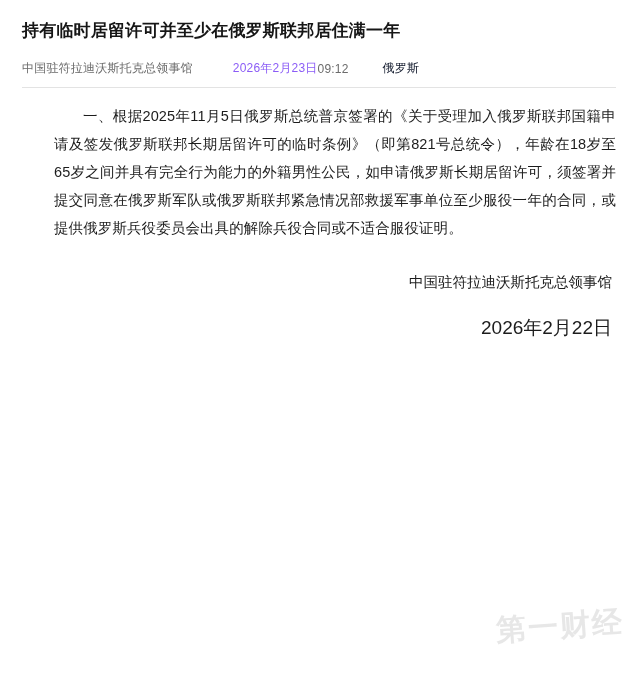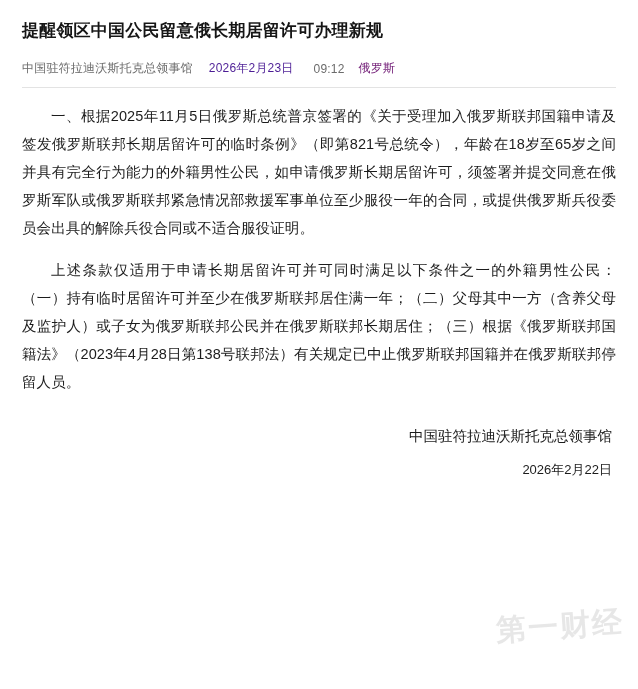--- a/index.html
+++ b/index.html
@@ -36,71 +36,72 @@
     font-size: 12px;
     color: #6b6b6b;
     margin-top: 16px;
     margin-bottom: 2px;
     letter-spacing: 0.2px;
   }
   .meta-source {
     color: #6b6b6b;
   }
   .meta-date {
-    margin-left: 16px;
-    color: #4c1d95;
+    margin-left: 40px;
+    color: #8b5cf6;
   }
   .meta-time {
-    margin-left: 20px;
+    margin-left: 0;
     color: #6b6b6b;
   }
   .meta-region {
-    margin-left: 14px;
-    color: #701a75;
+    margin-left: 34px;
+    color: #0f172a;
   }
   .divider {
     border: none;
     border-top: 1px solid #e3e3e3;
     margin: 10px 0 0 0;
   }
   .body-content {
     margin-top: 14px;
   }
   .para {
     font-size: 14.5px;
     line-height: 28px;
     color: #1c1c1c;
     text-align: justify;
     text-justify: inter-ideograph;
     margin: 0 0 14px 0;
     letter-spacing: 0.1px;
   }
   .para.indent {
     text-indent: 2em;
+    margin-left: 32px;
   }
   .para.no-indent {
     text-indent: 0;
   }
   .para.tight {
     margin-bottom: 13px;
   }
   .signature {
     font-size: 14.5px;
     line-height: 28px;
     color: #1c1c1c;
     text-align: right;
     margin: 26px 0 0 0;
     padding-right: 4px;
   }
   .sign-date {
-    font-size: 13px;
+    font-size: 19px;
     line-height: 28px;
     color: #1c1c1c;
     text-align: right;
-    margin: 6px 0 0 0;
+    margin: 18px 0 0 0;
     padding-right: 4px;
   }
   .watermark {
     position: absolute;
     right: 14px;
     bottom: 42px;
     font-size: 30px;
     color: rgba(120, 120, 120, 0.18);
     font-family: "Liberation Serif", serif;
     font-weight: bold;
@@ -109,34 +110,33 @@
     pointer-events: none;
     user-select: none;
     white-space: nowrap;
   }
 </style>
 </head>
 <body>
 
 <div class="page">
 
-  <h1 class="article-title">提醒领区中国公民留意俄长期居留许可办理新规</h1>
+  <h1 class="article-title">持有临时居留许可并至少在俄罗斯联邦居住满一年</h1>
 
   <div class="meta-row">
     <span class="meta-source">中国驻符拉迪沃斯托克总领事馆</span>
     <span class="meta-date">2026年2月23日</span>
     <span class="meta-time">09:12</span>
     <span class="meta-region">俄罗斯</span>
   </div>
 
   <hr class="divider">
 
   <div class="body-content">
     <p class="para indent">一、根据2025年11月5日俄罗斯总统普京签署的《关于受理加入俄罗斯联邦国籍申请及签发俄罗斯联邦长期居留许可的临时条例》（即第821号总统令），年龄在18岁至65岁之间并具有完全行为能力的外籍男性公民，如申请俄罗斯长期居留许可，须签署并提交同意在俄罗斯军队或俄罗斯联邦紧急情况部救援军事单位至少服役一年的合同，或提供俄罗斯兵役委员会出具的解除兵役合同或不适合服役证明。</p>
-    <p class="para indent">上述条款仅适用于申请长期居留许可并可同时满足以下条件之一的外籍男性公民：（一）持有临时居留许可并至少在俄罗斯联邦居住满一年；（二）父母其中一方（含养父母及监护人）或子女为俄罗斯联邦公民并在俄罗斯联邦长期居住；（三）根据《俄罗斯联邦国籍法》（2023年4月28日第138号联邦法）有关规定已中止俄罗斯联邦国籍并在俄罗斯联邦停留人员。</p>
   </div>
 
   <div class="signature">中国驻符拉迪沃斯托克总领事馆</div>
   <div class="sign-date">2026年2月22日</div>
 
   <div class="watermark">第一财经</div>
 
 </div>
 
 </body></html>

